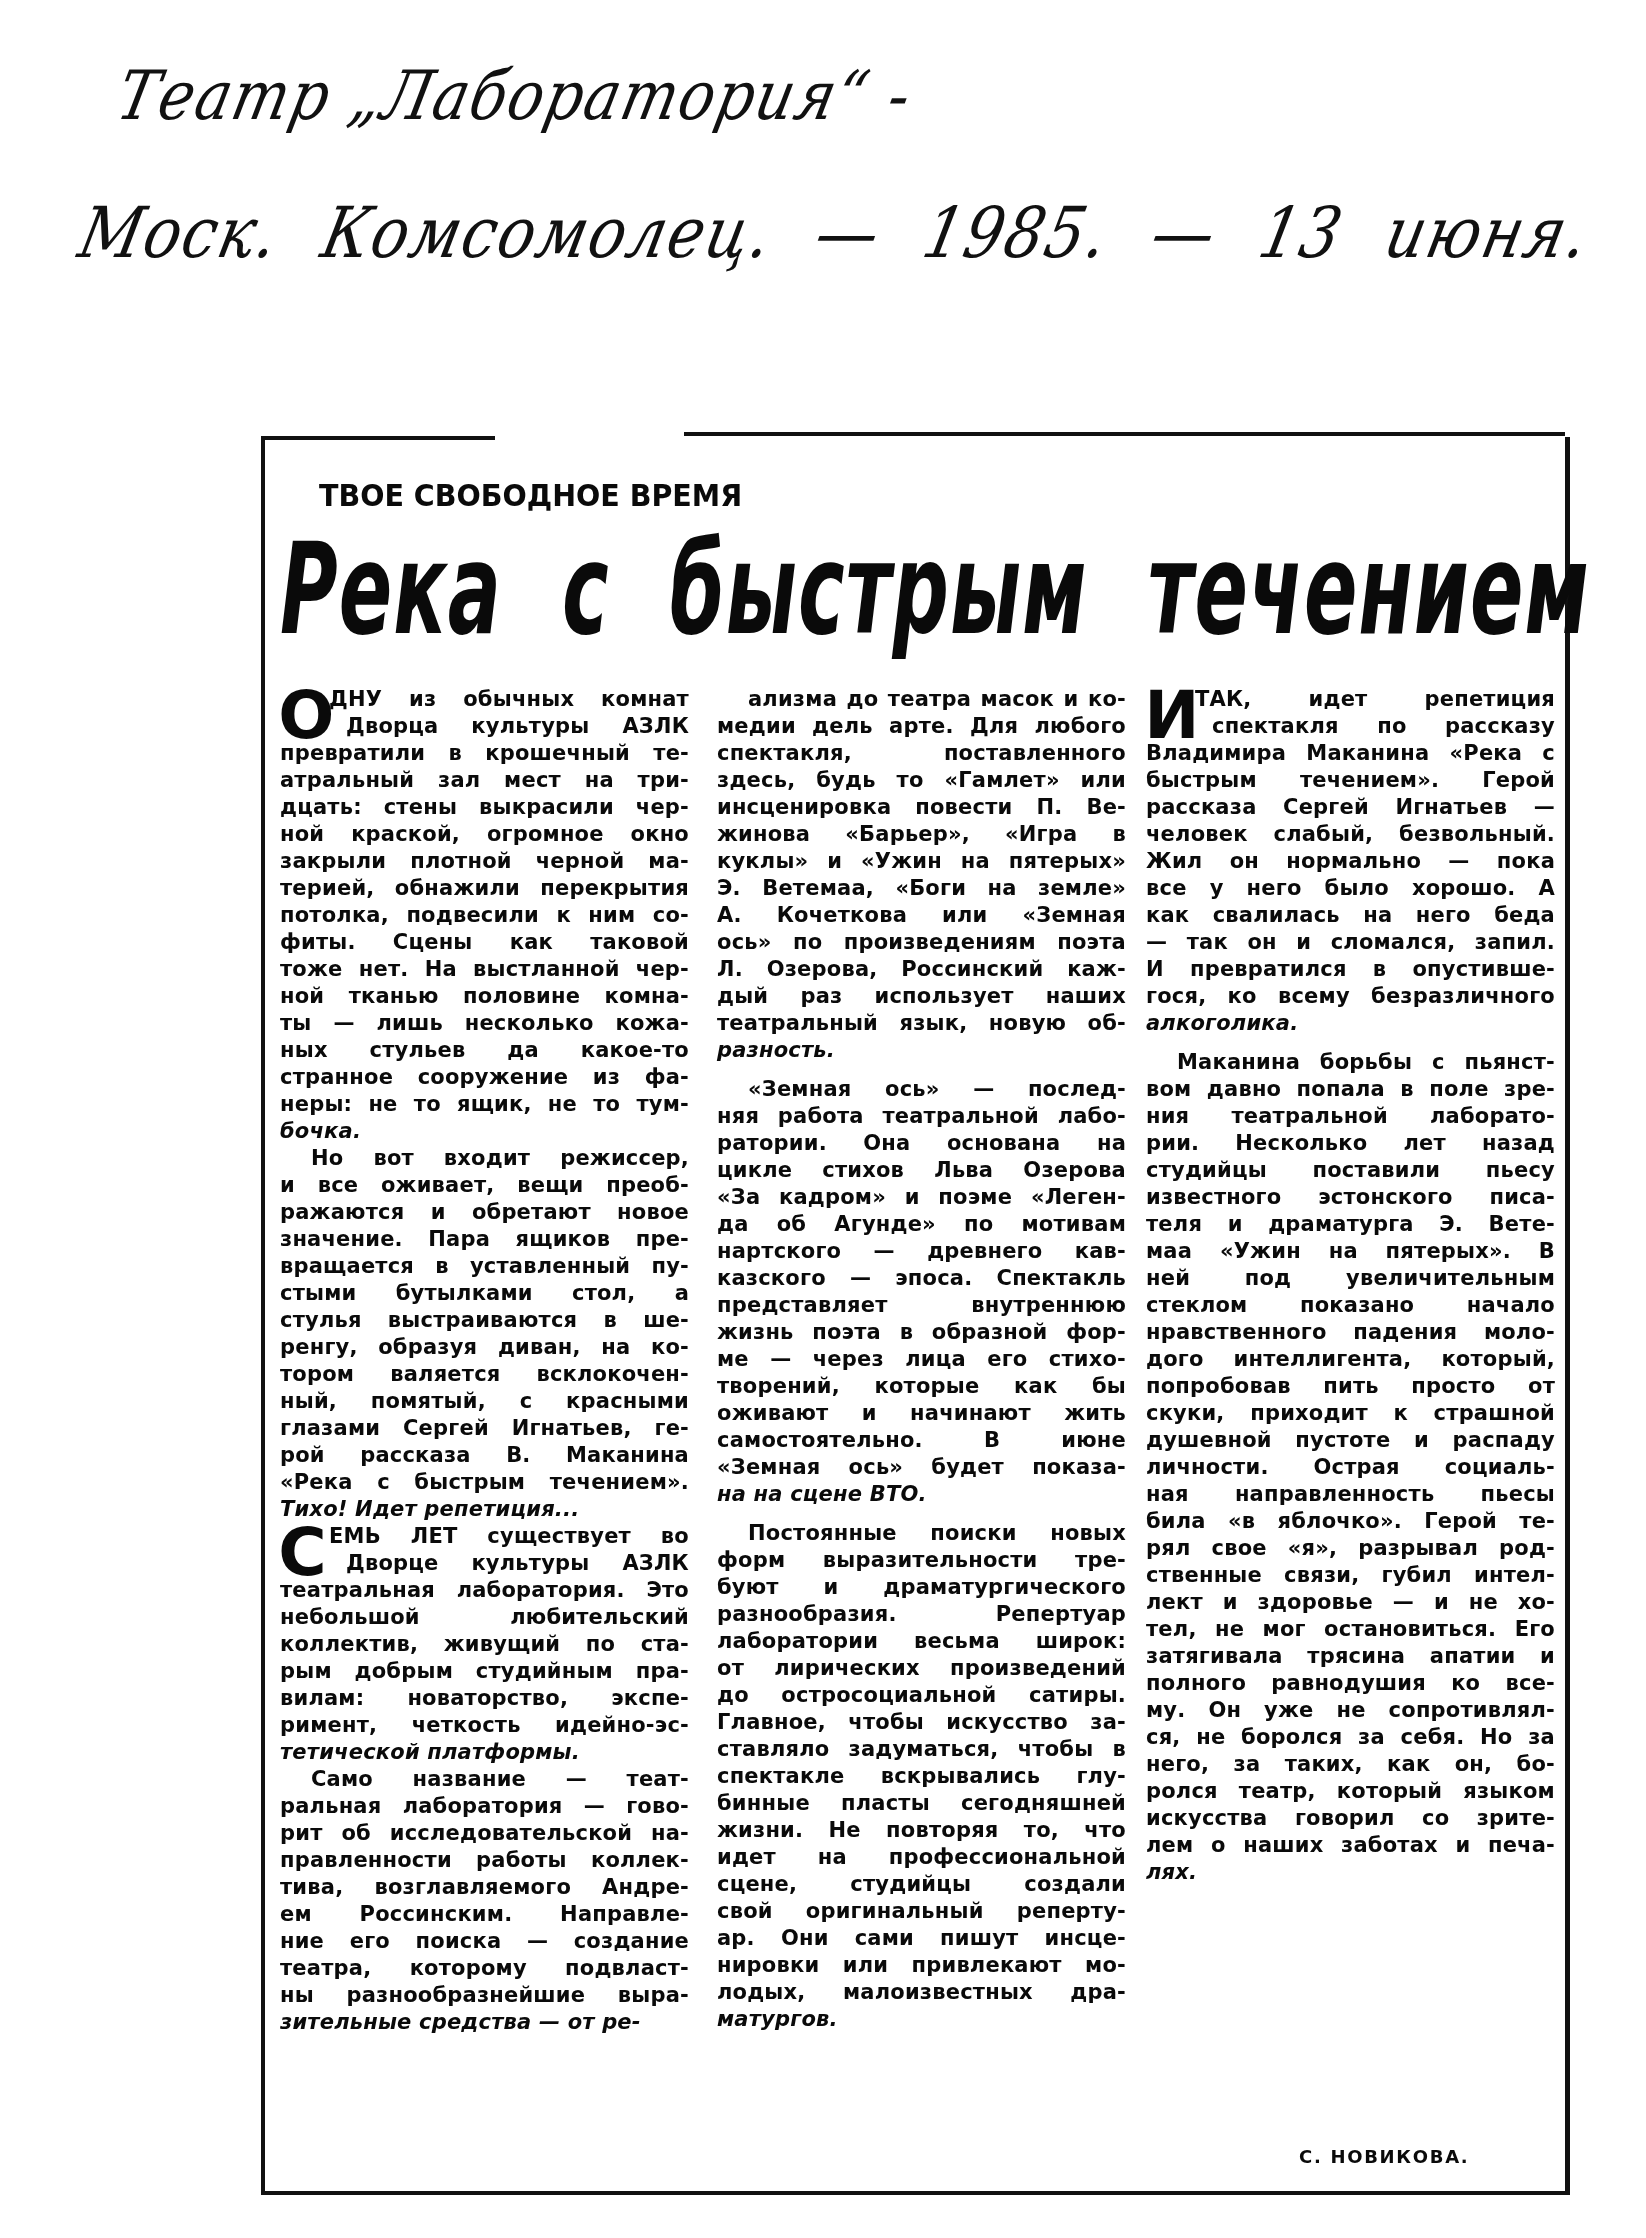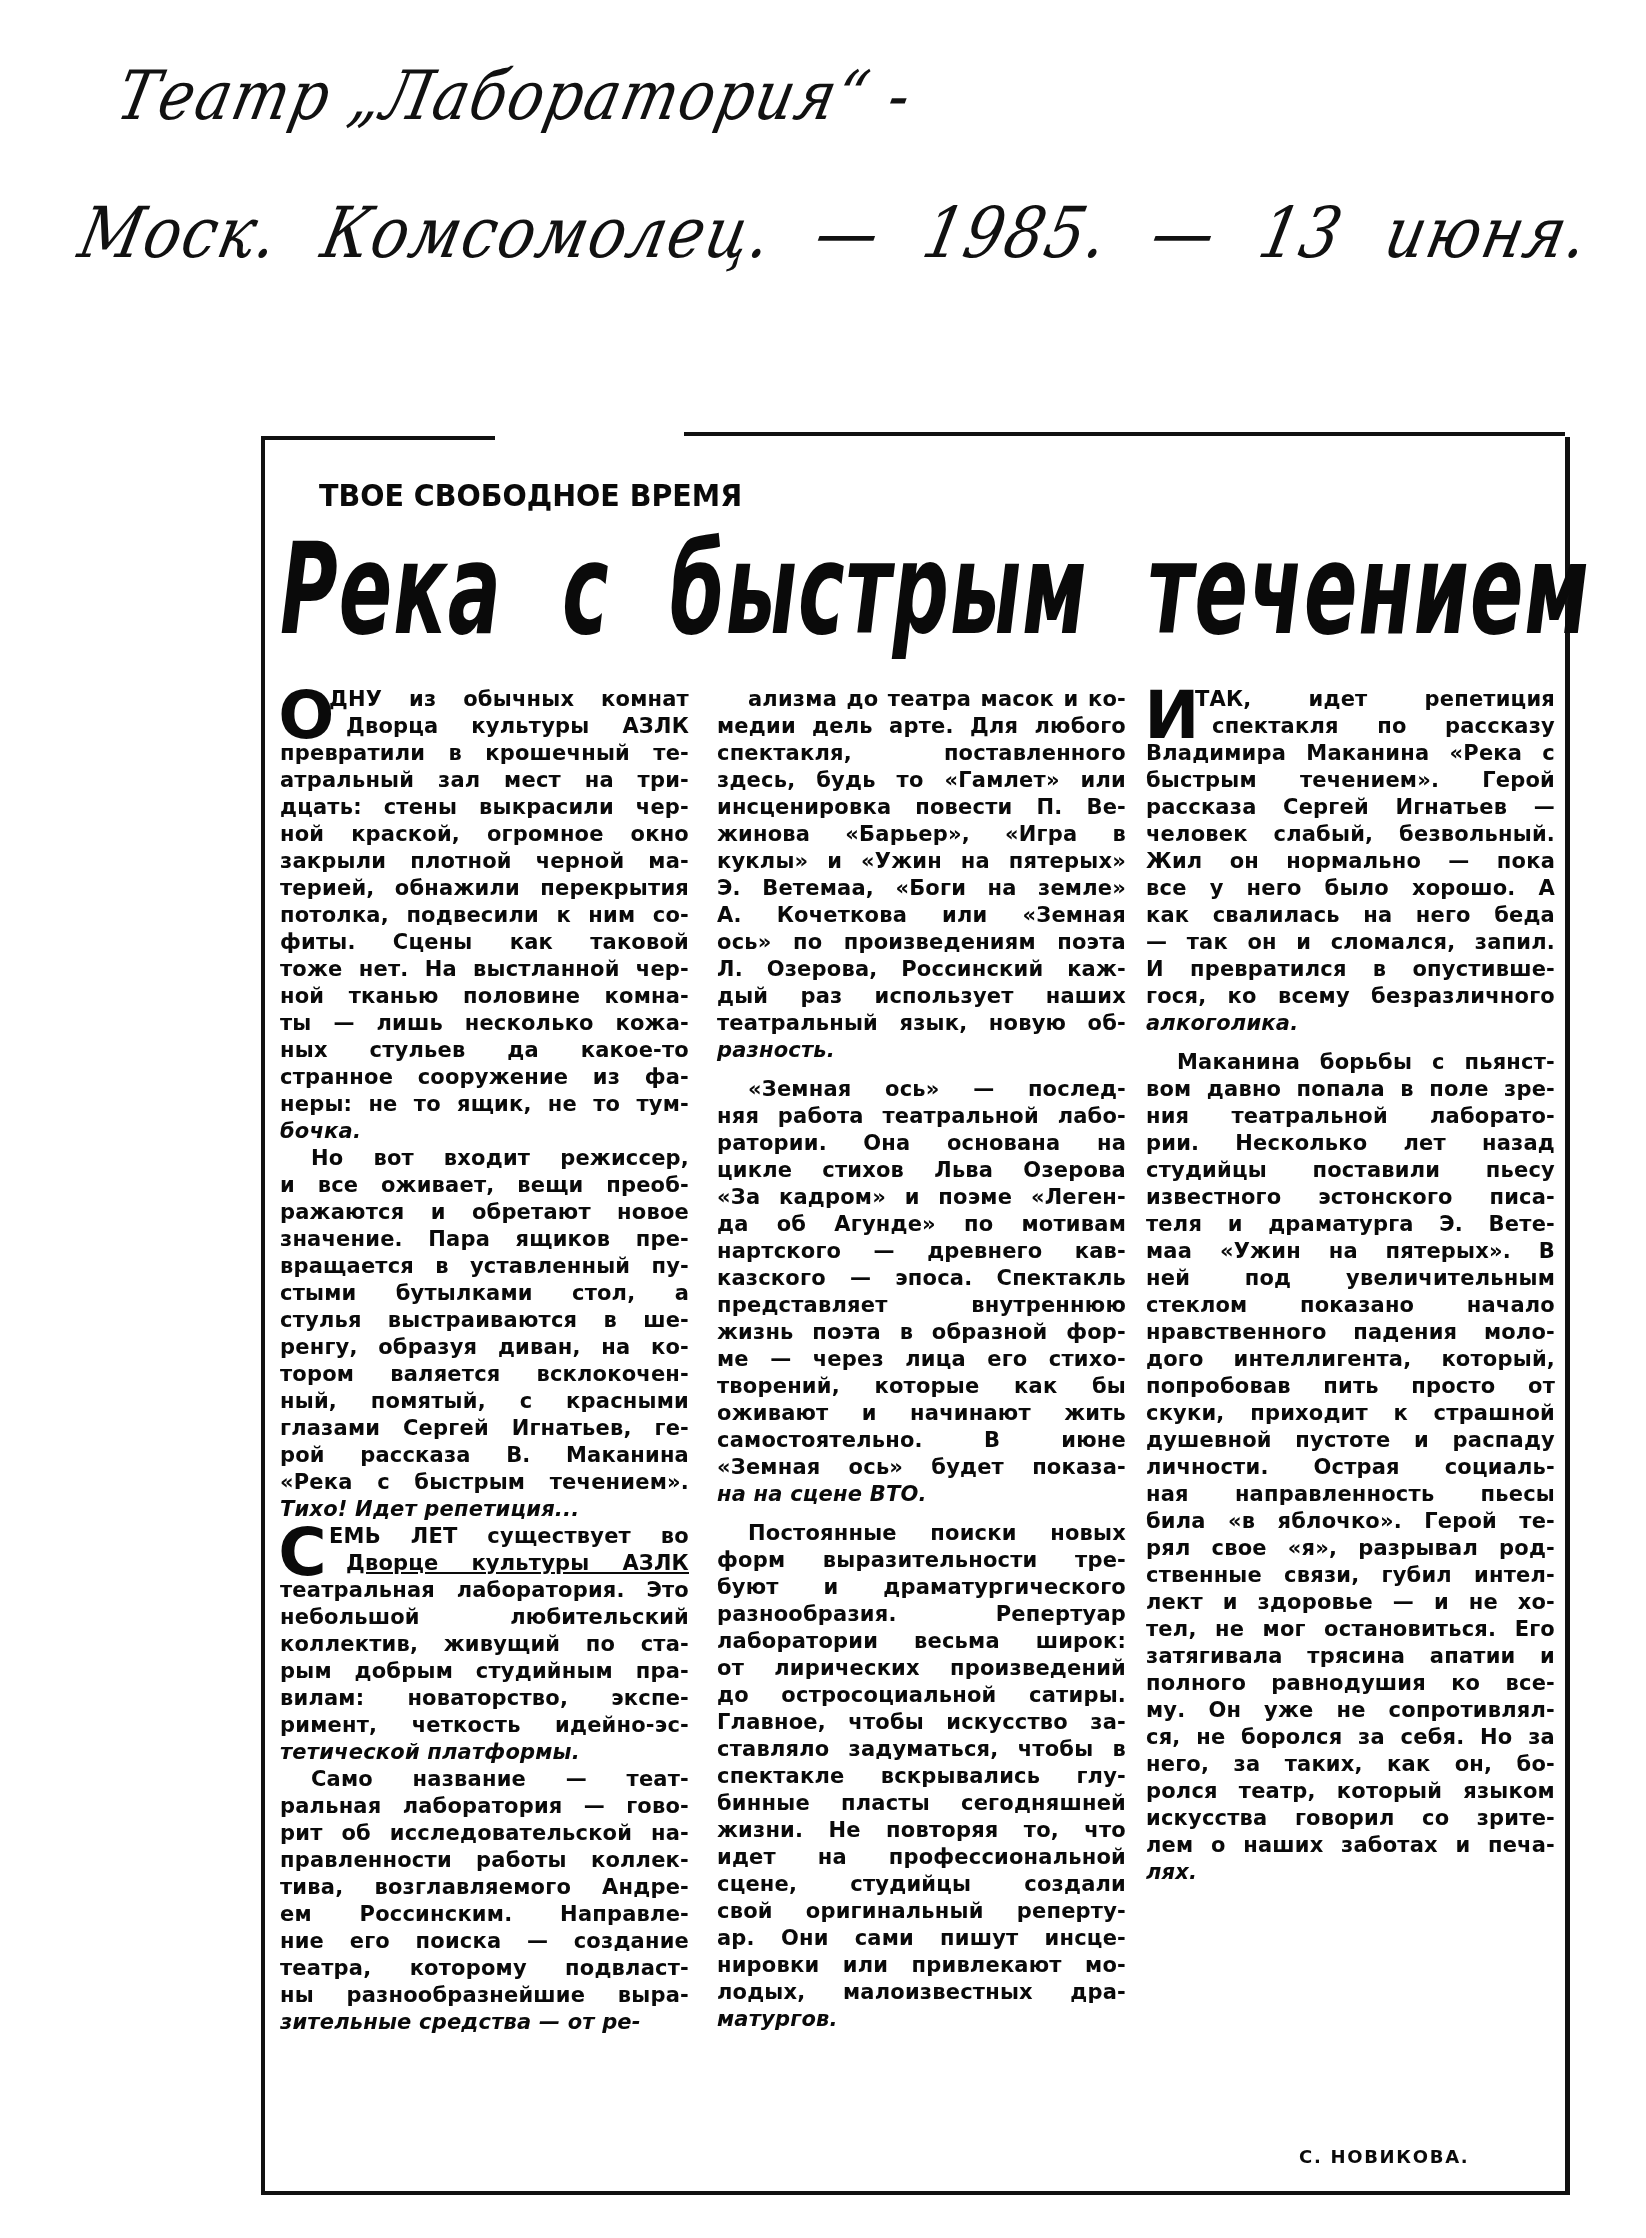--- a/index.html
+++ b/index.html
@@ -94,21 +94,21 @@
       <span class="ln">тором валяется всклокочен-</span>
       <span class="ln">ный, помятый, с красными</span>
       <span class="ln">глазами Сергей Игнатьев, ге-</span>
       <span class="ln">рой рассказа В. Маканина</span>
       <span class="ln">«Река с быстрым течением».</span>
       <span class="ln last">Тихо! Идет репетиция...</span>
     </div>
     <div class="para">
       <span class="dropcap" style="left: -1.7px; top: -3.4px;">С</span>
       <span class="ln drop">ЕМЬ ЛЕТ существует во</span>
-      <span class="ln drop" style="padding-left: 66px; text-decoration: underline;">Дворце культуры АЗЛК</span>
+      <span class="ln drop" style="padding-left: 66px;">Дворце культуры АЗЛК</span>
       <span class="ln">театральная лаборатория. Это</span>
       <span class="ln">небольшой любительский</span>
       <span class="ln">коллектив, живущий по ста-</span>
       <span class="ln">рым добрым студийным пра-</span>
       <span class="ln">вилам: новаторство, экспе-</span>
       <span class="ln">римент, четкость идейно-эс-</span>
       <span class="ln last">тетической платформы.</span>
     </div>
     <div class="para">
       <span class="ln ind">Само название — теат-</span>

